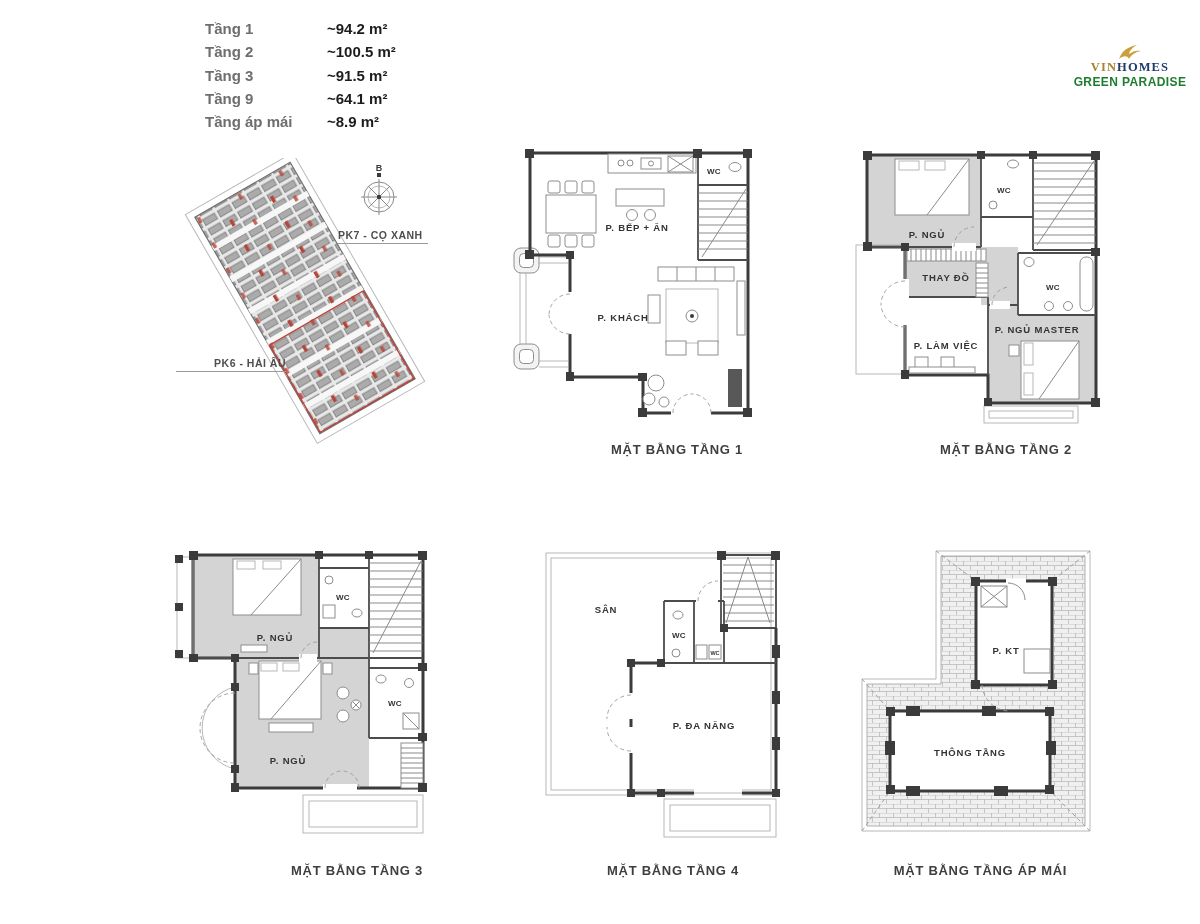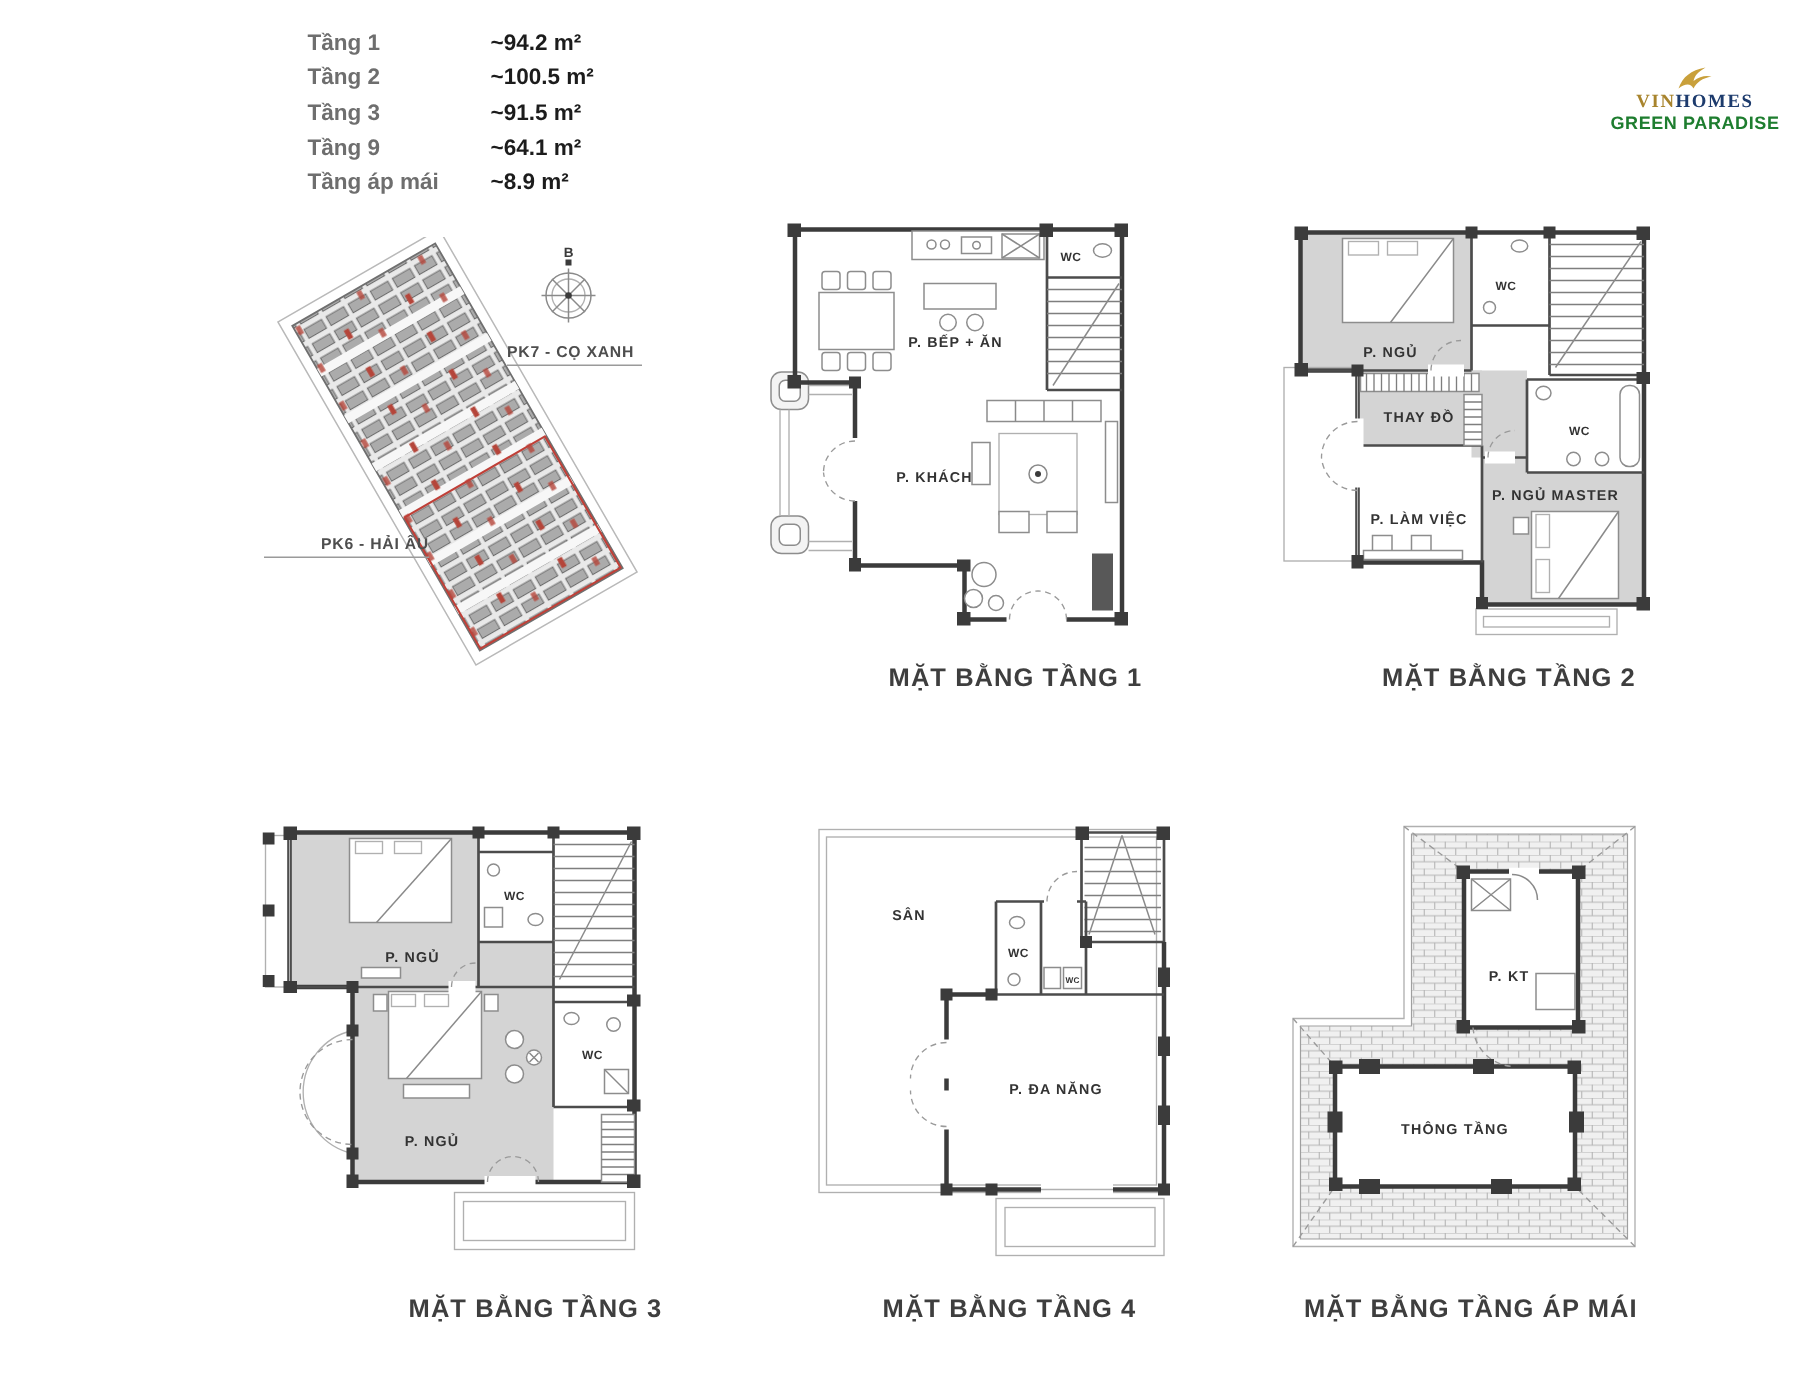--- a/index.html
+++ b/index.html
@@ -30,21 +30,21 @@
 
   
   figure{margin:0;}
   .plan{position:absolute;}
   .plan svg{display:block;width:100%;height:100%;}
   .p1{left:510px;top:145px;width:250px;height:282px;}
   .p2{left:853px;top:145px;width:255px;height:285px;}
   .p3{left:175px;top:543px;width:265px;height:305px;}
   .p4{left:536px;top:543px;width:255px;height:305px;}
   .p5{left:848px;top:543px;width:265px;height:305px;}
-  .caption{position:absolute;font-size:17px;font-weight:700;color:#3e3e3e;letter-spacing:.7px;text-align:center;}
+  .caption{position:absolute;font-size:13px;font-weight:700;color:#3e3e3e;letter-spacing:.7px;text-align:center;}
   .cap1{left:577px;top:442px;width:200px;}
   .cap2{left:906px;top:442px;width:200px;}
   .cap3{left:257px;top:863px;width:200px;}
   .cap4{left:573px;top:863px;width:200px;}
   .cap5{left:858px;top:863px;width:245px;}
 
   
   .w3{fill:none;stroke:#3b3b3b;stroke-width:3;}
   .w2{fill:none;stroke:#4c4c4c;stroke-width:1.8;}
   .w1{fill:none;stroke:#8a8a8a;stroke-width:1;}

